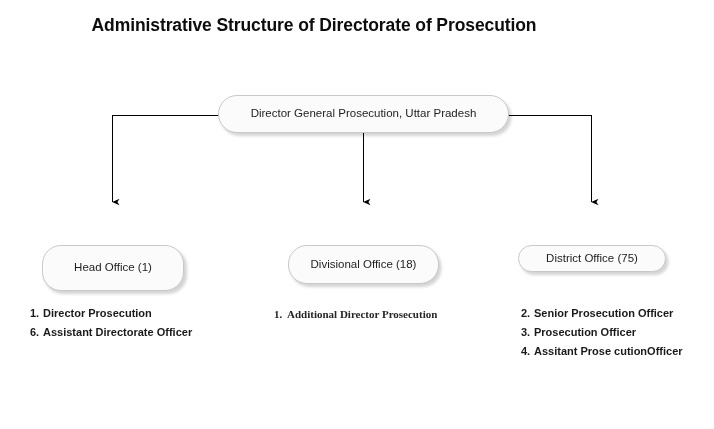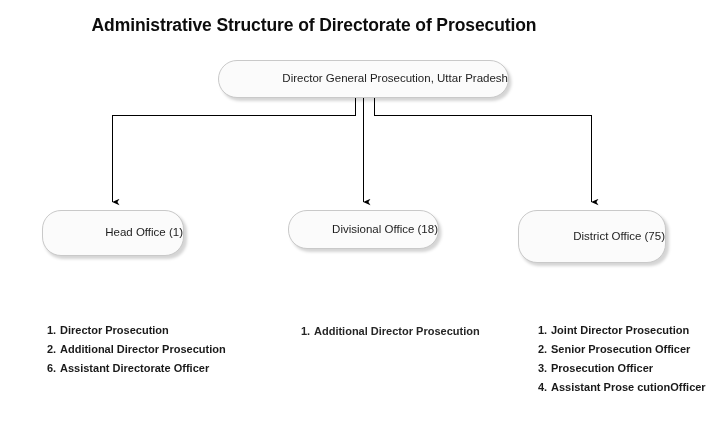--- a/index.html
+++ b/index.html
@@ -48,22 +48,23 @@
   
   .node {
     position: absolute;
     box-sizing: border-box;
     background: #fbfbfb;
     border: 1px solid #c9c9c9;
     border-radius: 19px;
     box-shadow: 2.5px 3px 3px rgba(0,0,0,0.17);
     display: flex;
     align-items: center;
-    justify-content: flex-end;
+    justify-content: center;
     text-align: center;
+    margin-top: 35px;
   }
   .node-label {
     font-size: 11.5px;
     font-weight: normal;
     color: #1d1d1d;
     line-height: 1.2;
     white-space: nowrap;
   }
 
   #node-root {
@@ -81,49 +82,50 @@
   #node-divisional-office {
     left: 288px;
     top: 210px;
     width: 151px;
     height: 39px;
   }
   #node-district-office {
     left: 518px;
     top: 210px;
     width: 148px;
-    height: 53px;
+    height: 27px;
   }
 
   
   .role-list {
     position: absolute;
-    margin: 17px;
+    margin: 0;
     padding: 0;
     list-style: none;
   }
   .role-item {
     font-size: 11px;
     font-weight: bold;
     color: #1a1a1a;
     line-height: 19px;
     white-space: nowrap;
   }
   .role-index {
     display: inline-block;
     min-width: 13px;
   }
 
   #list-head-office {
     left: 30px;
     top: 304px;
   }
   #list-divisional-office {
-    left: 284px;
+    left: 274px;
     top: 305px;
+    font-family: Liberation Serif, serif;
   }
   #list-divisional-office .role-item {
     font-weight: 600;
     color: #262626;
   }
   #list-district-office {
     left: 521px;
     top: 304px;
   }
 </style>
@@ -161,28 +163,26 @@
   <div class="node" id="node-divisional-office">
     <span class="node-label">Divisional Office (18)</span>
   </div>
 
   <div class="node" id="node-district-office">
     <span class="node-label">District Office (75)</span>
   </div>
 
   <ul class="role-list" id="list-head-office">
       <li class="role-item"><span class="role-index">1.</span><span>Director Prosecution</span></li>
-      <li class="role-item"><span class="role-index">2.</span><span>Additional Director Prosecution</span></li>
       <li class="role-item"><span class="role-index">6.</span><span>Assistant Directorate Officer</span></li>
     </ul>
 
   <ul class="role-list" id="list-divisional-office">
       <li class="role-item"><span class="role-index">1.</span><span>Additional Director Prosecution</span></li>
     </ul>
 
   <ul class="role-list" id="list-district-office">
-      <li class="role-item"><span class="role-index">1.</span><span>Joint Director Prosecution</span></li>
       <li class="role-item"><span class="role-index">2.</span><span>Senior Prosecution Officer</span></li>
       <li class="role-item"><span class="role-index">3.</span><span>Prosecution Officer</span></li>
-      <li class="role-item"><span class="role-index">4.</span><span>Assistant Prose cutionOfficer</span></li>
+      <li class="role-item"><span class="role-index">4.</span><span>Assitant Prose cutionOfficer</span></li>
     </ul>
 
 </div>
 
 </body></html>

